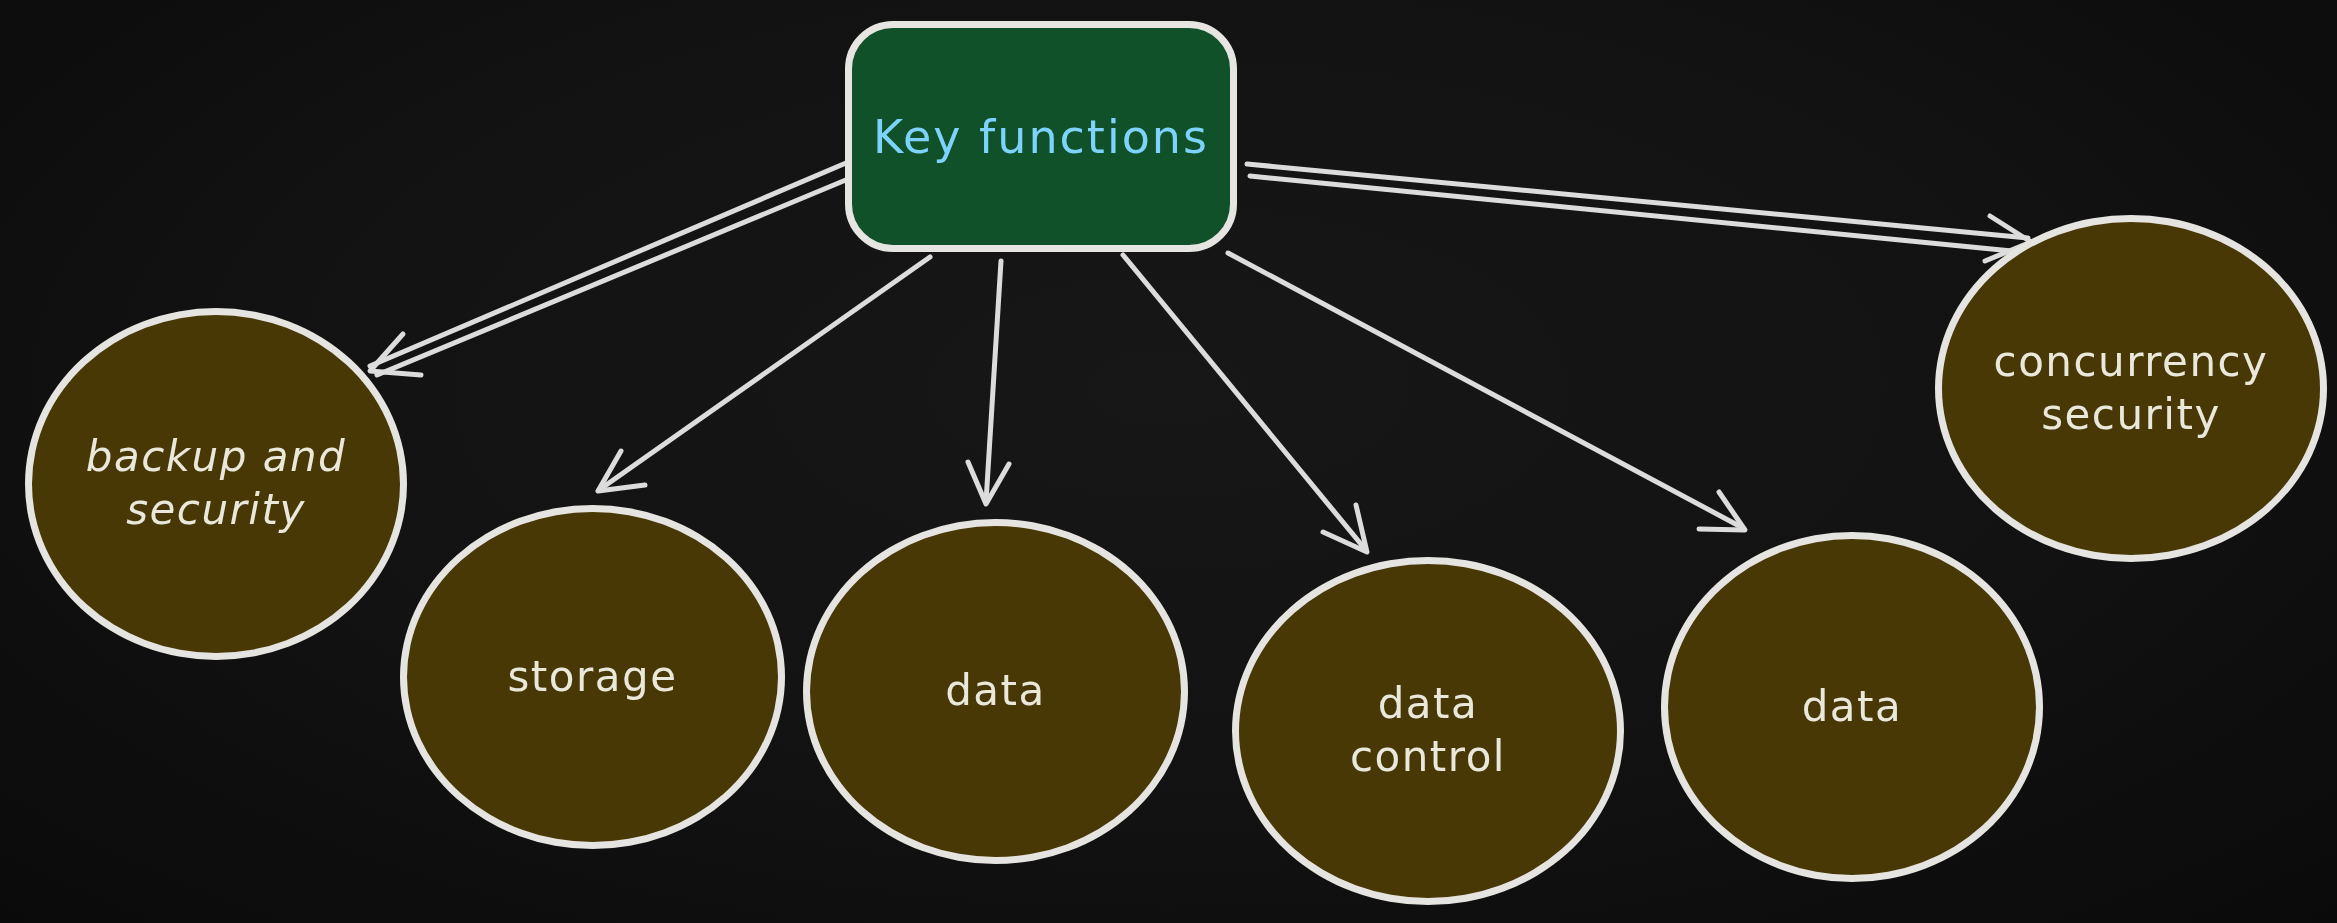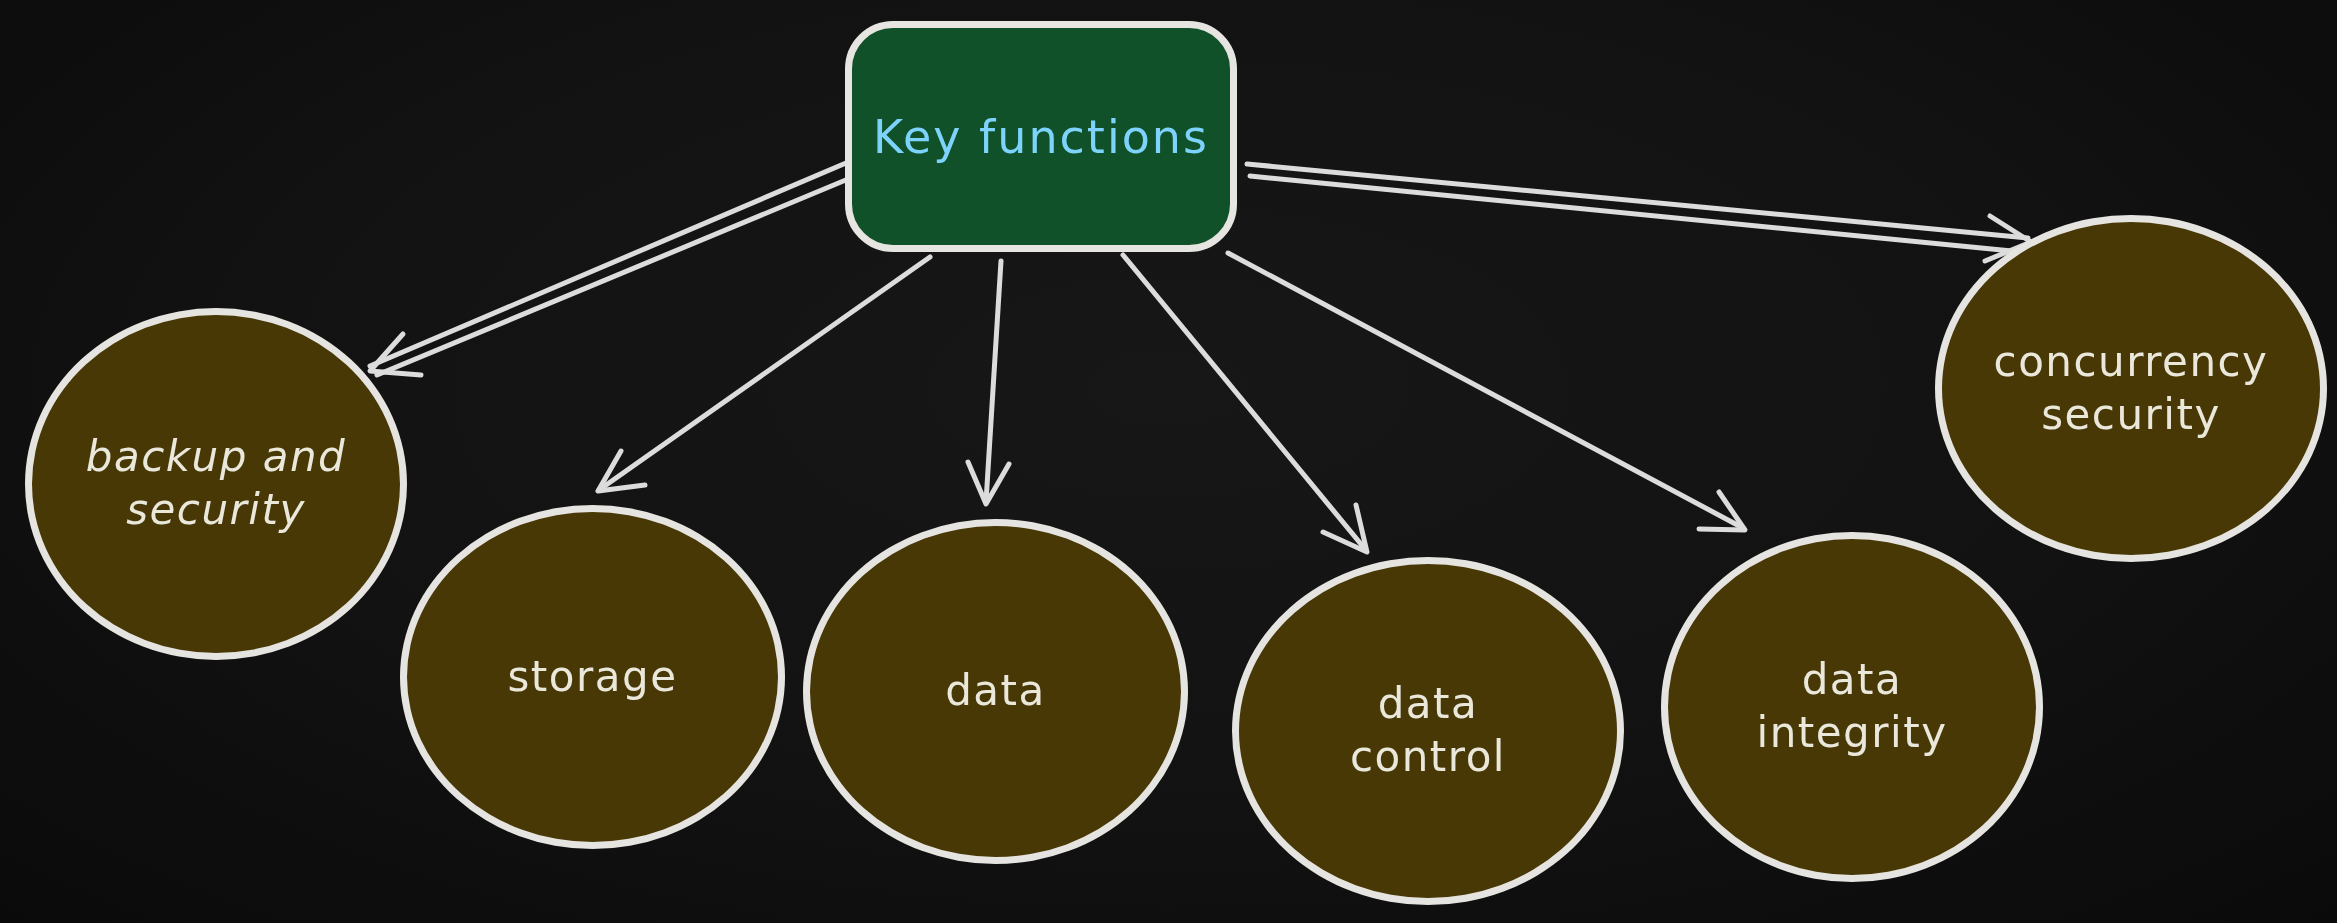--- a/index.html
+++ b/index.html
@@ -129,21 +129,20 @@
     <span class="line">data</span>
   </div>
 
   <div class="node n-security">
     <span class="line">data</span>
     <span class="line">control</span>
   </div>
 
   <div class="node n-integrity">
     <span class="line">data</span>
-    <span class="line">integrity</span>
   </div>
 
   <div class="node n-concurrency">
     <span class="line">concurrency</span>
     <span class="line">security</span>
   </div>
 
 </div>
 
 </body></html>

